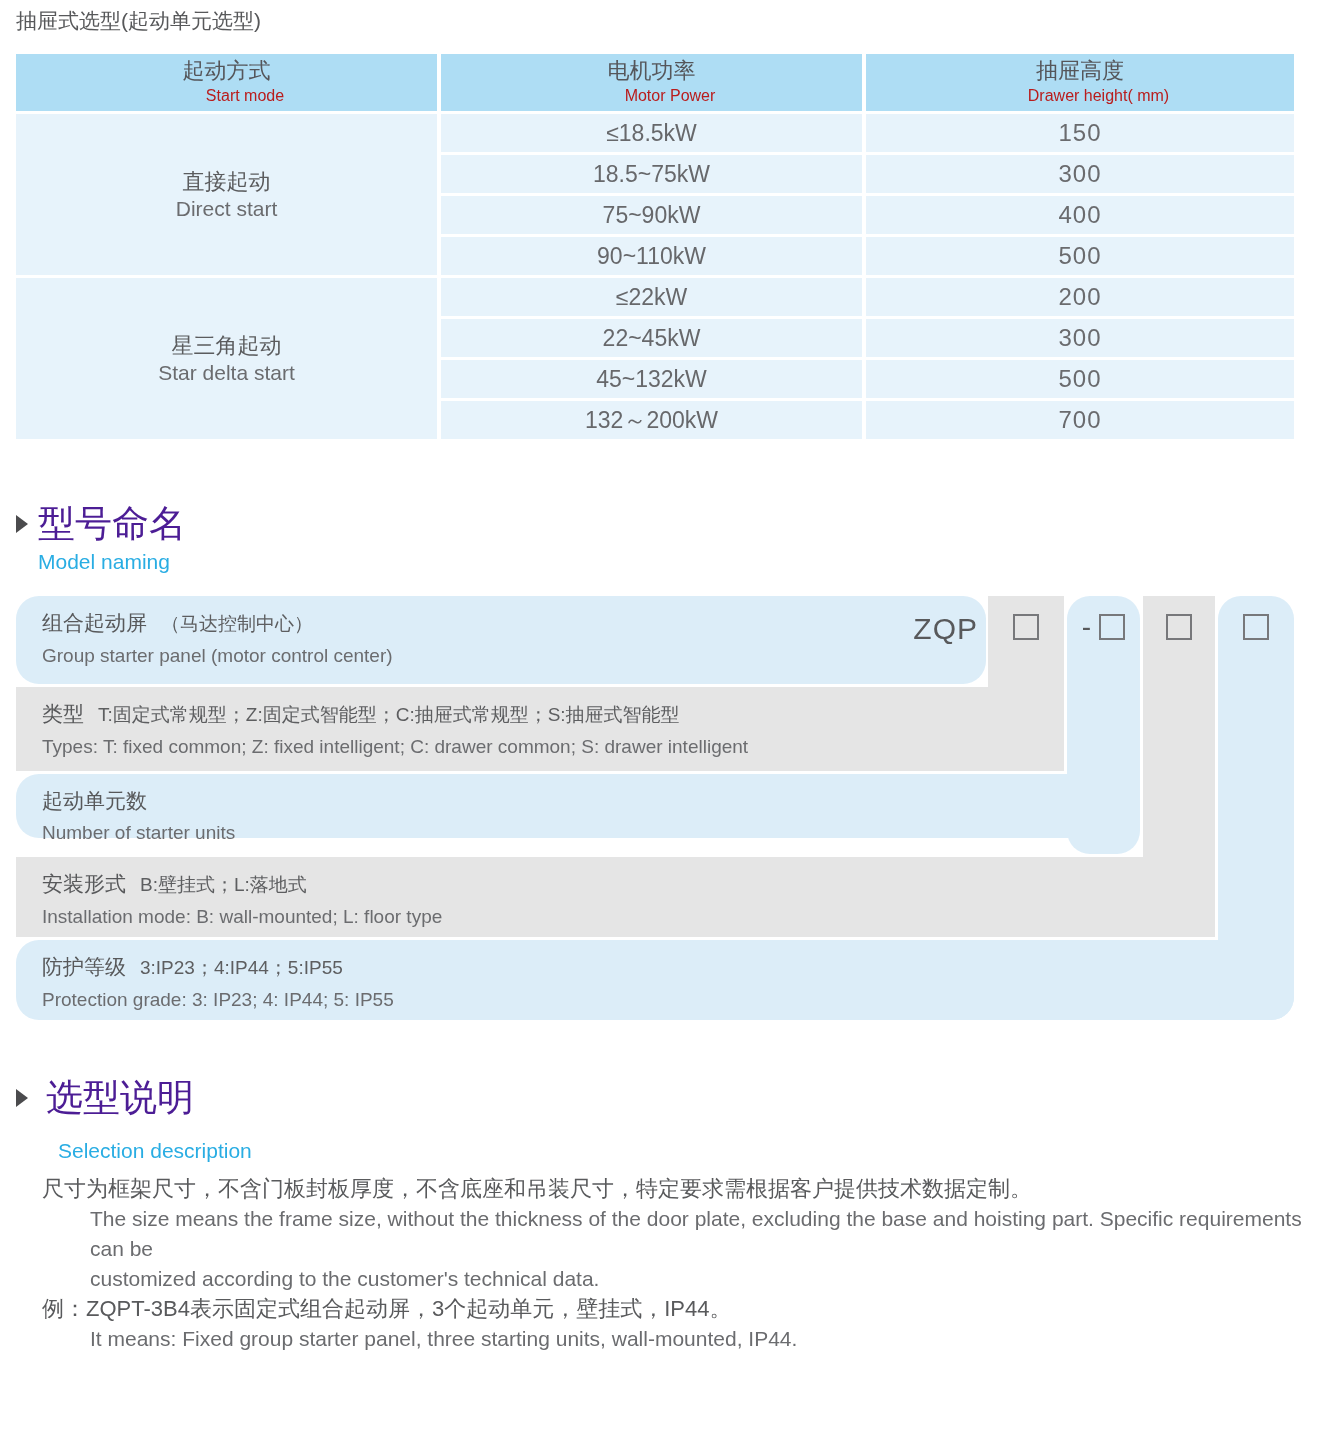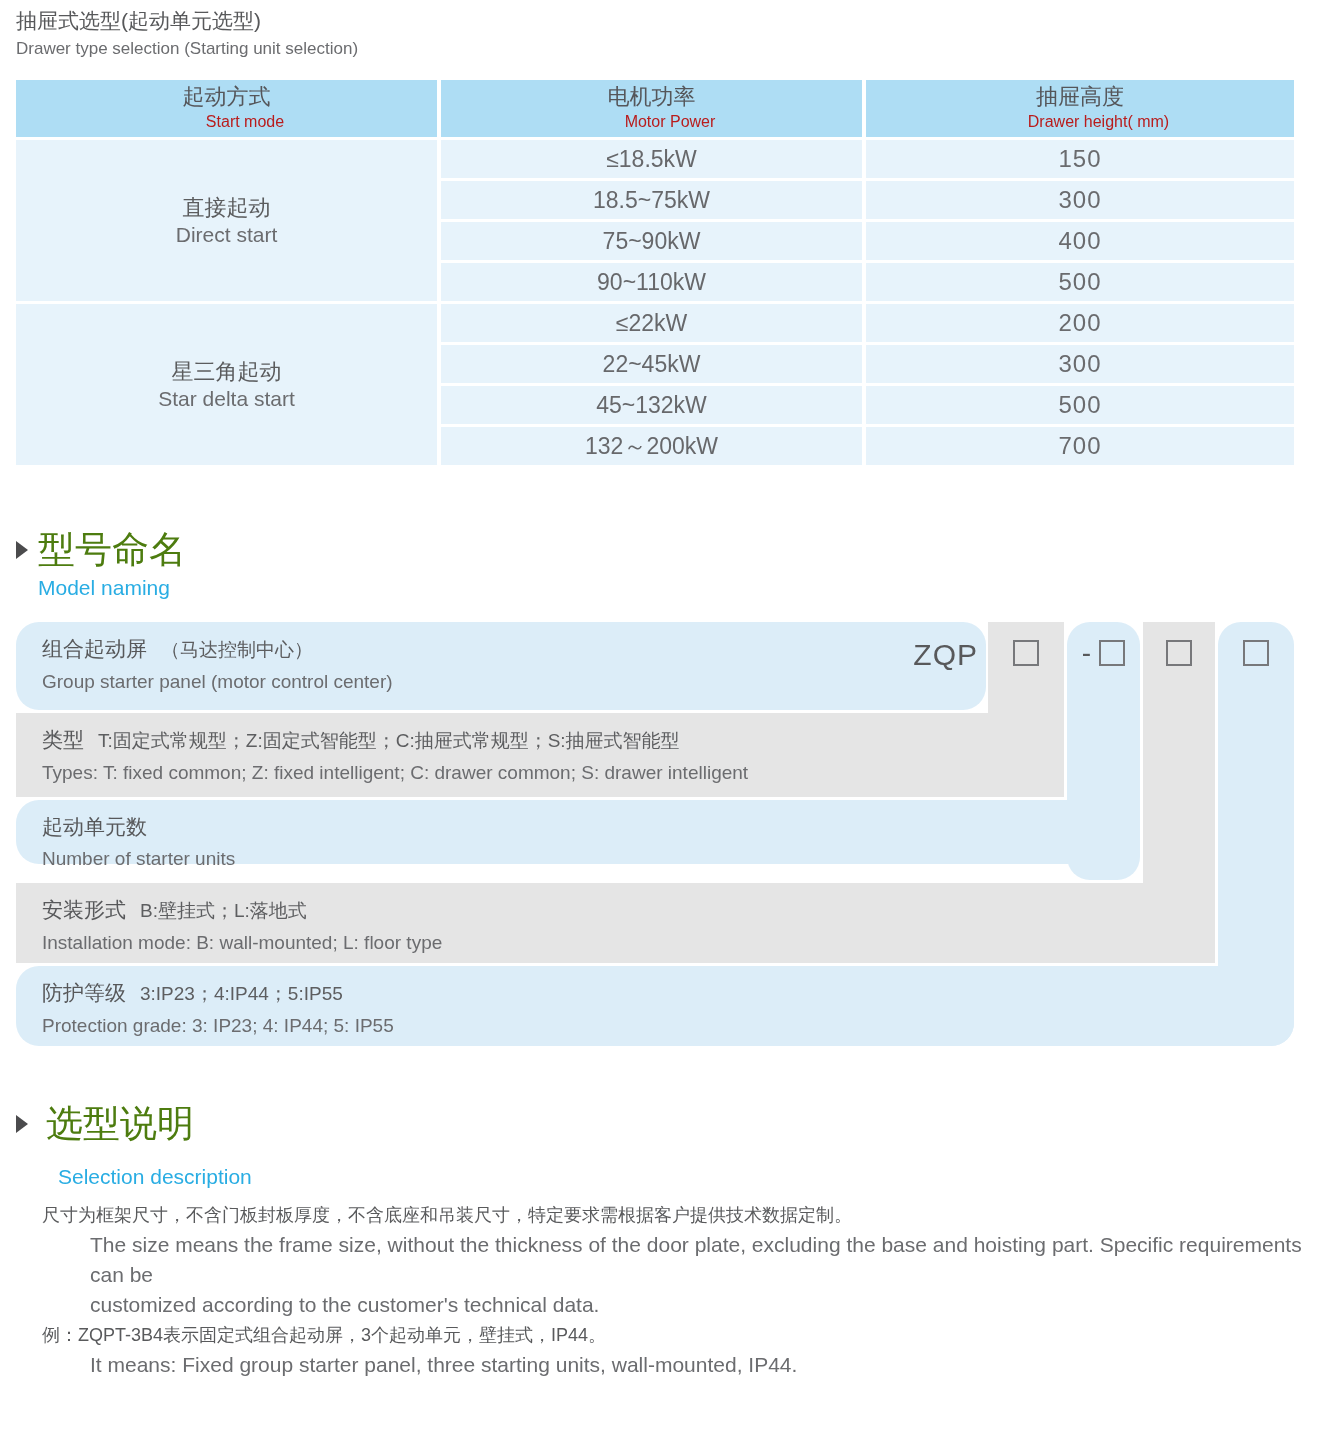--- a/index.html
+++ b/index.html
@@ -20,21 +20,21 @@
   .th-en{font-size:16px;line-height:24px;color:#b91c1c;padding-left:37px;}
   .td-power{font-size:23px;color:#67686b;}
   .td-height{font-size:24px;color:#6a6b6e;letter-spacing:1px;}
   .mode-cn{font-size:22px;line-height:28px;color:#5b5c5e;}
   .mode-en{font-size:21px;line-height:26px;color:#6b6c6f;}
 
   
   .sec-head{display:flex;align-items:flex-start;margin-left:16px;}
   .tri{width:0;height:0;border-left:12px solid #4b4b4d;border-top:9px solid transparent;border-bottom:9px solid transparent;margin-top:13px;}
   .sec-head .txt{margin-left:10px;}
-  .sec-cn{font-size:37px;line-height:44px;color:#4d7c0f;}
+  .sec-cn{font-size:37px;line-height:44px;color:#4c1d95;}
   .sec-en{font-size:21px;line-height:22px;color:#29ade3;margin-top:5px;}
   #head-model{margin-top:60px;}
   #head-sel{margin-top:56px;}
   #head-sel .txt{margin-left:18px;}
   #head-sel .sec-en{margin-top:20px;margin-left:12px;}
 
   
   .diagram{position:relative;width:1278px;height:424px;margin:23px 0 0 16px;}
   .band{position:absolute;box-sizing:border-box;}
   .blue{background:#dcedf8;border-radius:23px;}
@@ -52,30 +52,29 @@
   .mr-cn{font-size:21px;line-height:27px;color:#57585a;}
   .mr-cn .detail{font-size:19px;color:#5d5e60;margin-left:14px;}
   .mr-en{font-size:19px;line-height:25px;color:#6b6c6f;margin-top:6px;}
   .code-prefix{position:absolute;top:16px;right:8px;font-size:30px;letter-spacing:1px;color:#58595b;}
   .slot{display:flex;justify-content:center;align-items:center;padding-top:18px;}
   .box{width:22px;height:22px;border:2px solid #77787b;background:transparent;}
   .dash{font-size:28px;color:#58595b;margin-right:8px;line-height:22px;}
 
   
   .desc{margin:12px 0 0 42px;}
-  .desc .ln{font-size:18px;line-height:30px;color:#595a5c;}
+  .desc .ln{font-size:22px;line-height:30px;color:#595a5c;}
   .desc .ln.en{font-size:21px;color:#6b6c6f;margin-left:48px;}
 </style>
 </head>
 <body>
 
 <div class="page">
 
   <div class="doc-title">抽屉式选型(起动单元选型)</div>
-  <div class="doc-subtitle">Drawer type selection (Starting unit selection)</div>
 
   <table class="sel">
     <colgroup>
         <col class="c1">
         <col class="c2">
         <col class="c3">
       </colgroup>
     <thead>
       <tr>
         <th>

